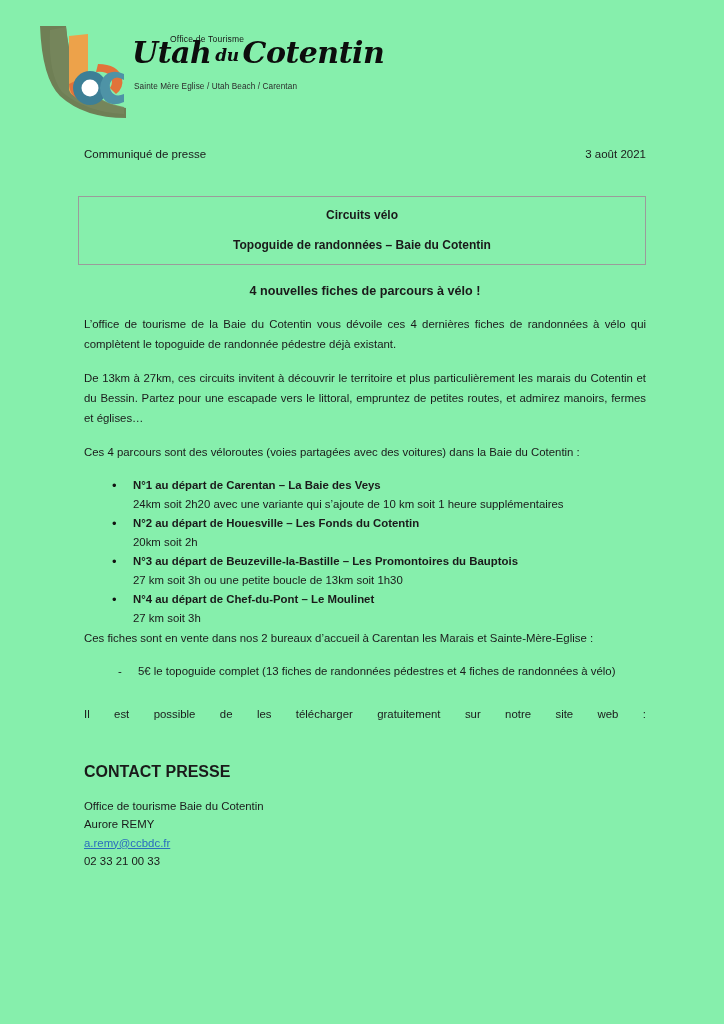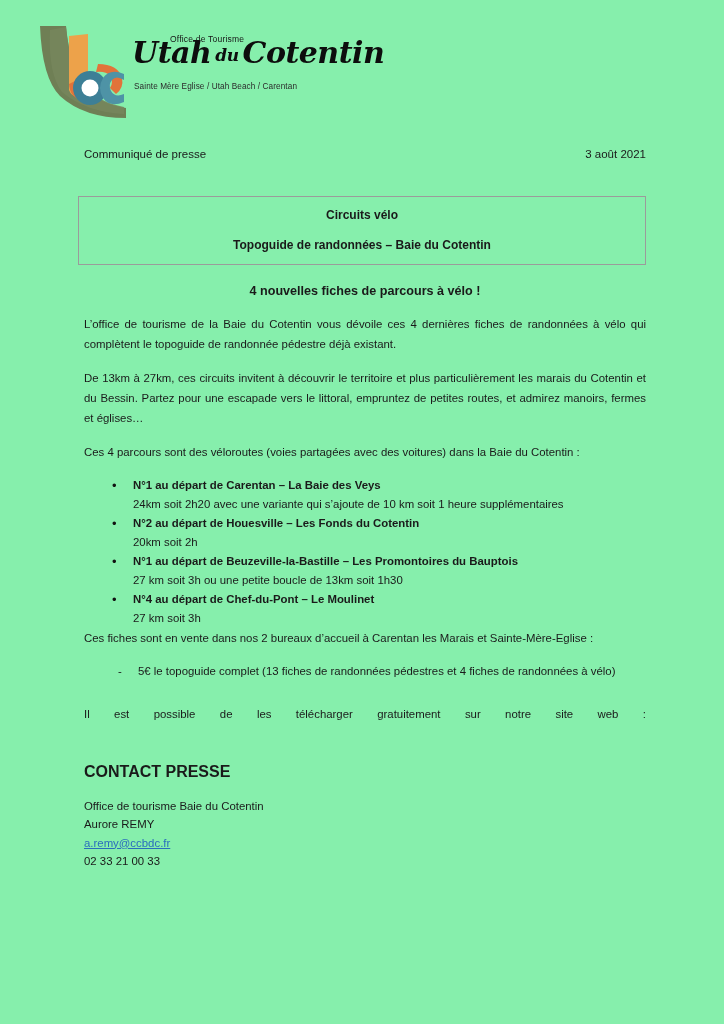--- a/index.html
+++ b/index.html
@@ -268,21 +268,21 @@
     <ul class="circuits">
       <li>
         <span class="circ-title">N°1 au départ de Carentan – La Baie des Veys</span>
         <span class="circ-desc">24km soit 2h20 avec une variante qui s’ajoute de 10 km soit 1 heure supplémentaires</span>
       </li>
       <li>
         <span class="circ-title">N°2 au départ de Houesville – Les Fonds du Cotentin</span>
         <span class="circ-desc">20km soit 2h</span>
       </li>
       <li>
-        <span class="circ-title">N°1 au départ de Beuzeville-la-Bastille – Les Promontoires du Bauptois</span>
+        <span class="circ-title">N°3 au départ de Beuzeville-la-Bastille – Les Promontoires du Bauptois</span>
         <span class="circ-desc">27 km soit 3h ou une petite boucle de 13km soit 1h30</span>
       </li>
       <li>
         <span class="circ-title">N°4 au départ de Chef-du-Pont – Le Moulinet</span>
         <span class="circ-desc">27 km soit 3h</span>
       </li>
     </ul>
 
 
     <p class="para" style="margin-bottom:0;">Ces fiches sont en vente dans nos 2 bureaux d’accueil à Carentan les Marais et Sainte-Mère-Eglise :</p>

